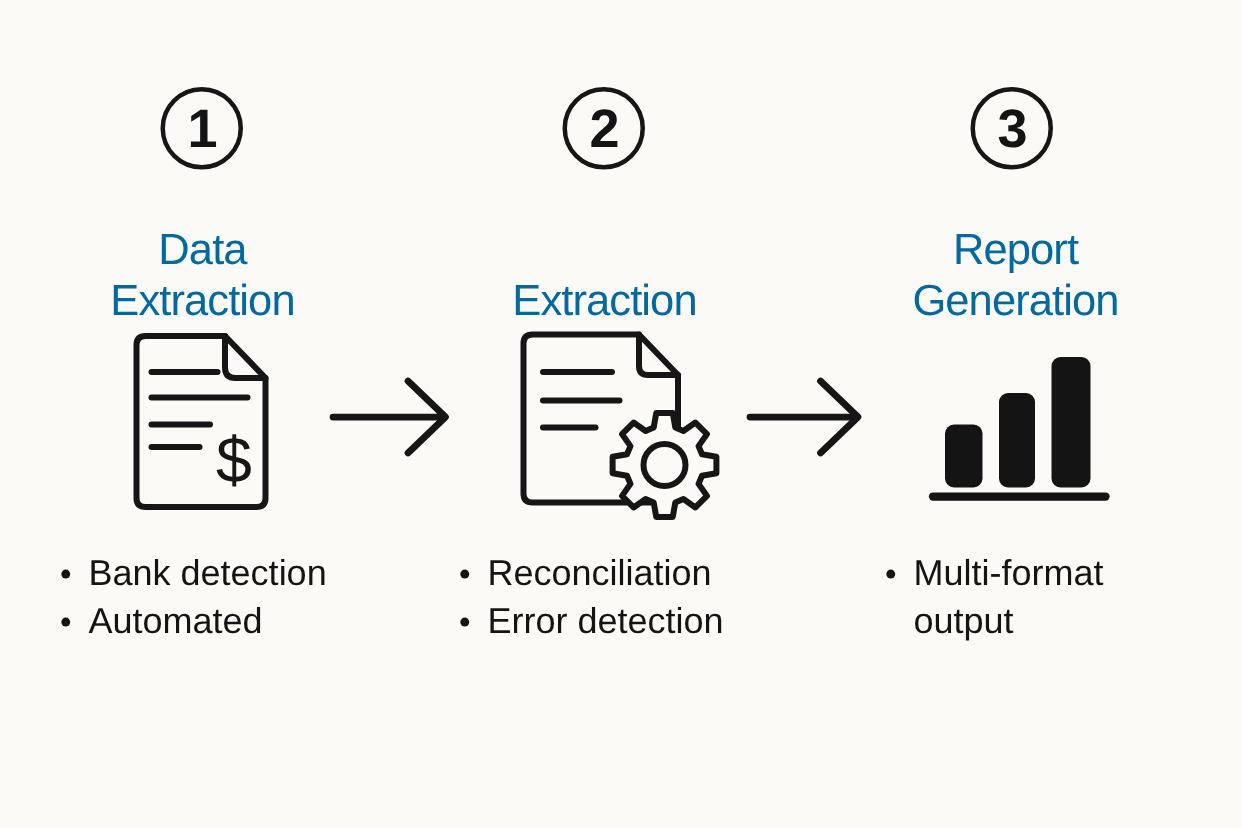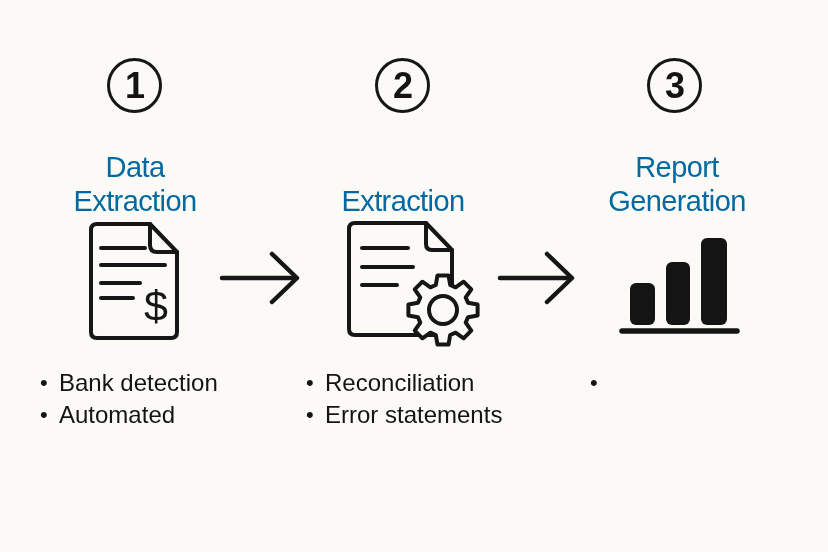--- a/index.html
+++ b/index.html
@@ -128,21 +128,21 @@
       </g>
     </svg>
 
     <ul class="bullets bl2">
       <li class="bullet-item">
         <span class="dot">•</span>
         <span class="btext">Reconciliation</span>
       </li>
       <li class="bullet-item">
         <span class="dot">•</span>
-        <span class="btext">Error statements</span>
+        <span class="btext">Error detection</span>
       </li>
     </ul>
   </section>
 
   <svg class="icon-svg" style="left:494px; top:247px;" width="82" height="62" viewBox="0 0 82 62">
     <g fill="none" stroke="#161616" stroke-width="4.5" stroke-linecap="round" stroke-linejoin="round">
       <path d="M6 31 H77"></path>
       <path d="M53 7 L78 31 L53 55"></path>
     </g>
   </svg>
@@ -158,17 +158,18 @@
         <rect x="12" y="50" width="25" height="42" rx="6"></rect>
         <rect x="48" y="29" width="24" height="63" rx="6"></rect>
         <rect x="83" y="5" width="26" height="87" rx="6"></rect>
       </g>
       <path d="M4 98 H119" fill="none" stroke="#141414" stroke-width="5.5" stroke-linecap="round"></path>
     </svg>
 
     <ul class="bullets bl3">
       <li class="bullet-item">
         <span class="dot">•</span>
+        <span class="btext">Multi-format output</span>
       </li>
     </ul>
   </section>
 
 </div>
 
 </body></html>

